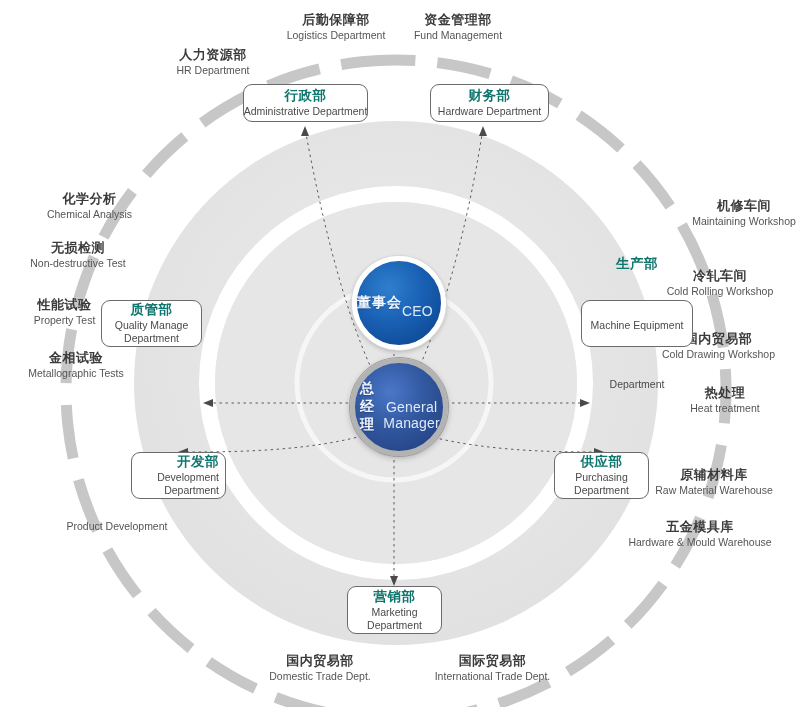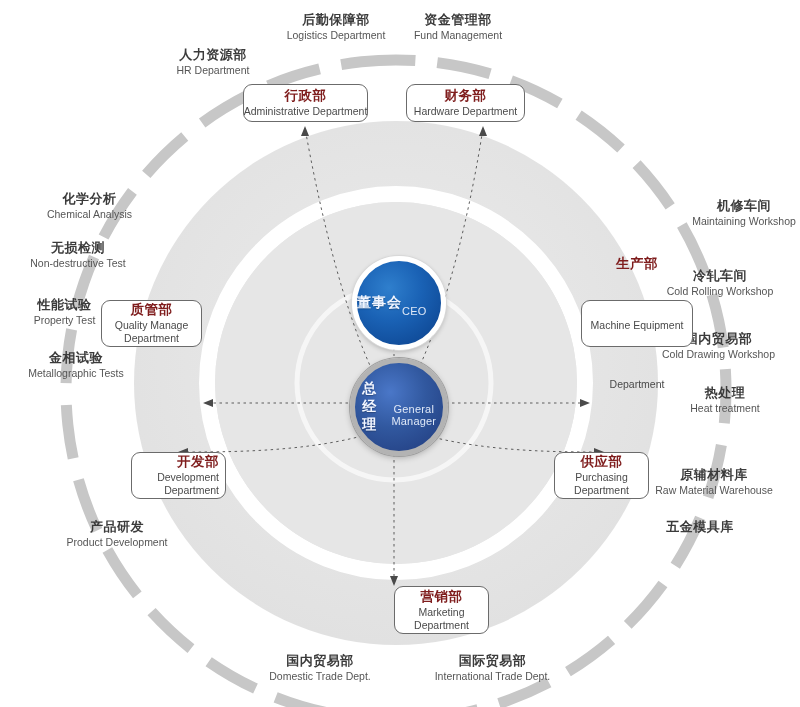--- a/index.html
+++ b/index.html
@@ -38,21 +38,21 @@
     align-items: center;
     justify-content: center;
     text-align: center;
     line-height: 1.18;
     padding: 4px 6px;
     z-index: 40;
   }
   .dept-cn {
     font-size: 13.5px;
     font-weight: bold;
-    color: #7f1d1d;
+    color: #0f766e;
     letter-spacing: 0.5px;
     white-space: nowrap;
   }
   .dept-en {
     font-size: 10.5px;
     color: #4a4a4a;
     white-space: nowrap;
     margin-top: 1px;
   }
 
@@ -105,21 +105,21 @@
     box-shadow: 0 0 0 1px #9e9e9e, 0 2px 6px rgba(0,0,0,0.25);
   }
   .core-cn {
     font-size: 14px;
     font-weight: bold;
     color: #f2f6ff;
     letter-spacing: 1px;
     text-shadow: 0 1px 1px rgba(0,0,0,0.25);
   }
   .core-en {
-    font-size: 11px;
+    font-size: 14px;
     color: #dfe8f7;
     margin-top: 16px;
     letter-spacing: 0.2px;
   }
 </style>
 </head>
 <body>
 
 <div id="stage">
 
@@ -179,21 +179,21 @@
   <div class="core" id="core-gm">
     <div class="core-cn">总经理</div>
     <div class="core-en">General Manager</div>
   </div>
 
   <div class="dept-box" style="left:243px; top:84px; width:125px; height:38px;">
     <div class="dept-cn">行政部</div>
     <div class="dept-en">Administrative Department</div>
   </div>
 
-  <div class="dept-box" style="left:406px; top:84px; width:119px; height:38px;">
+  <div class="dept-box" style="left:430px; top:84px; width:119px; height:38px;">
     <div class="dept-cn">财务部</div>
     <div class="dept-en">Hardware Department</div>
   </div>
 
   <div class="dept-box" style="left:101px; top:300px; width:101px; height:47px;">
     <div class="dept-cn">质管部</div>
     <div class="dept-en">Quality Manage</div>
     <div class="dept-en">Department</div>
   </div>
 
@@ -208,21 +208,21 @@
     <div class="dept-en">Development</div>
     <div class="dept-en">Department</div>
   </div>
 
   <div class="dept-box" style="left:554px; top:452px; width:95px; height:47px;">
     <div class="dept-cn">供应部</div>
     <div class="dept-en">Purchasing</div>
     <div class="dept-en">Department</div>
   </div>
 
-  <div class="dept-box" style="left:347px; top:586px; width:95px; height:48px;margin-left:47px;">
+  <div class="dept-box" style="left:347px; top:586px; width:95px; height:48px;">
     <div class="dept-cn">营销部</div>
     <div class="dept-en">Marketing</div>
     <div class="dept-en">Department</div>
   </div>
 
   <div class="ring-label" style="left:256px; top:12px; width:160px;">
     <div class="ring-cn">后勤保障部</div>
     <div class="ring-en">Logistics Department</div>
   </div>
 
@@ -251,21 +251,20 @@
     <div class="ring-cn">性能试验</div>
     <div class="ring-en">Property Test</div>
   </div>
 
   <div class="ring-label" style="left:-4px; top:350px; width:160px;">
     <div class="ring-cn">金相试验</div>
     <div class="ring-en">Metallographic Tests</div>
   </div>
 
   <div class="ring-label" style="left:32px; top:519px; width:170px;">
-    <div class="ring-cn">产品研发</div>
     <div class="ring-en">Product Development</div>
   </div>
 
   <div class="ring-label" style="left:660px; top:198px; width:168px;">
     <div class="ring-cn">机修车间</div>
     <div class="ring-en">Maintaining Workshop</div>
   </div>
 
   <div class="ring-label" style="left:640px; top:268px; width:160px;text-align:center;">
     <div class="ring-cn">冷轧车间</div>
@@ -282,20 +281,21 @@
     <div class="ring-en">Heat treatment</div>
   </div>
 
   <div class="ring-label" style="left:629px; top:467px; width:170px;">
     <div class="ring-cn">原辅材料库</div>
     <div class="ring-en">Raw Material Warehouse</div>
   </div>
 
   <div class="ring-label" style="left:600px; top:519px; width:200px;">
     <div class="ring-cn">五金模具库</div>
+    <div class="ring-en">Hardware &amp; Mould Warehouse</div>
   </div>
 
   <div class="ring-label" style="left:240px; top:653px; width:160px;">
     <div class="ring-cn">国内贸易部</div>
     <div class="ring-en">Domestic Trade Dept.</div>
   </div>
 
   <div class="ring-label" style="left:400px; top:653px; width:185px;">
     <div class="ring-cn">国际贸易部</div>
     <div class="ring-en">International Trade Dept.</div>

